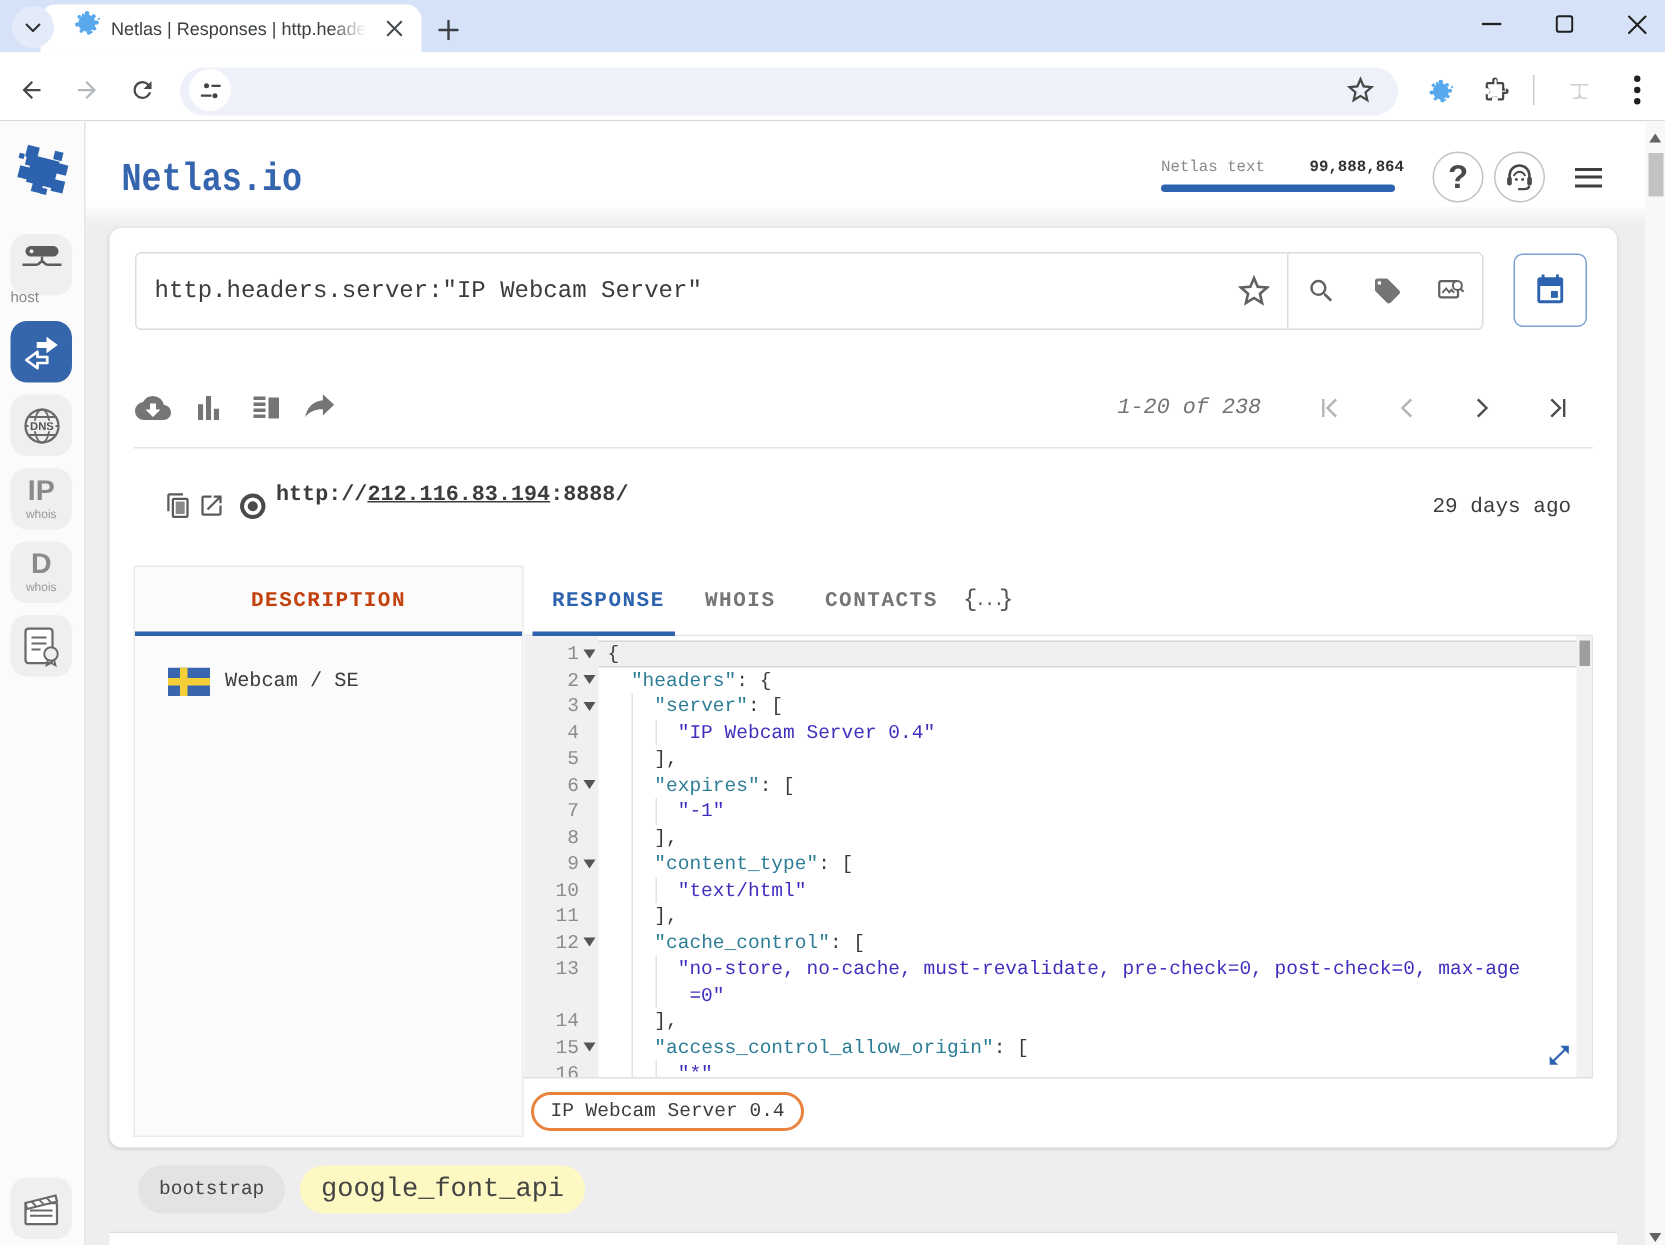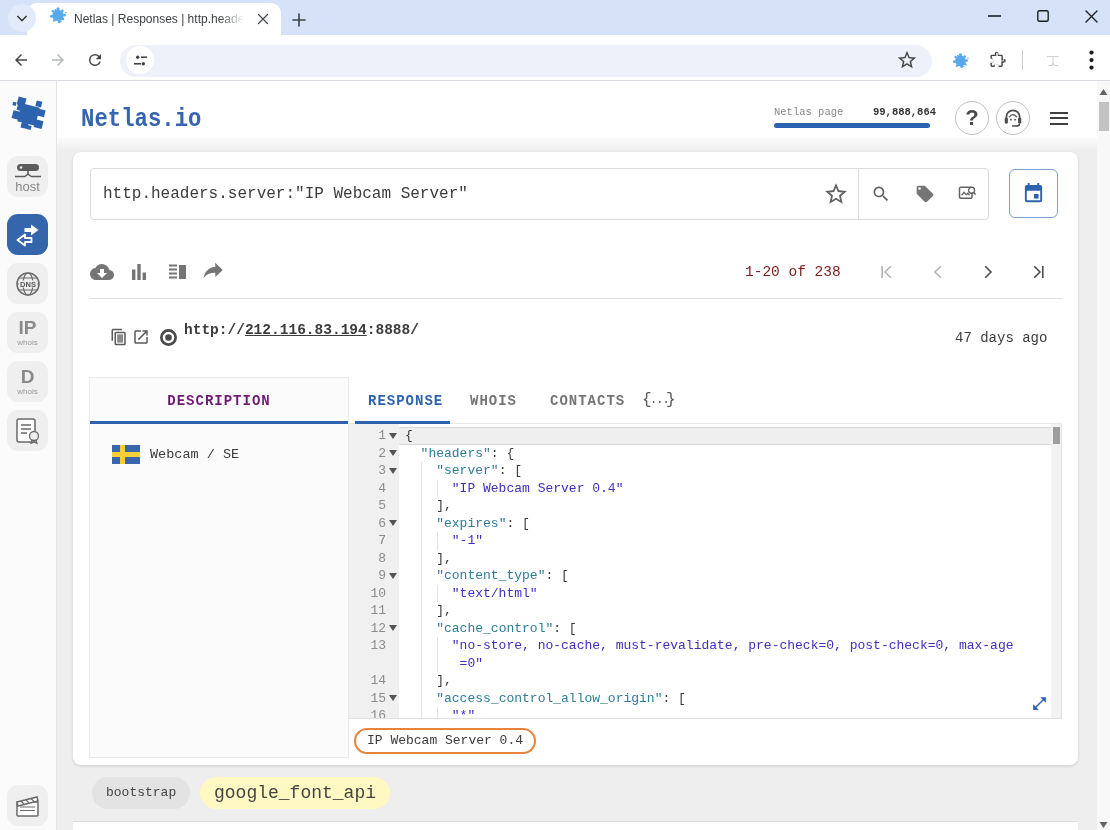--- a/index.html
+++ b/index.html
@@ -70,21 +70,21 @@
           <rect x="10.3" y="4" width="3.4" height="16" fill="#757575"></rect>
           <rect x="15.6" y="12.5" width="3.4" height="7.5" fill="#757575"></rect>
         </svg>
       <svg class="abs" style="left:92px;top:108px;" width="24" height="24" viewBox="0 0 24 24">
           <path d="M4 5.5h8M4 9.5h8M4 13.5h8M4 17.5h8" stroke="#757575" stroke-width="2.2"></path>
           <rect x="14" y="5" width="7" height="14" fill="#757575"></rect>
         </svg>
       <svg class="abs" style="left:129px;top:108px;" width="24" height="24" viewBox="0 0 24 24">
           <path d="M12.9 8.8V4.6L20.8 12l-7.9 7.4v-4.3c-5.6 0-9.6 1.8-12.4 5.6 1.1-5.6 4.5-11.2 12.4-11.9z" fill="#757575" transform="translate(1,-1.5) scale(0.95)"></path>
         </svg>
-      <div class="abs mono" style="left:672px;top:112px;font-size:14.5px;color:#7f1d1d;">1-20 of 238</div>
+      <div class="abs mono" style="left:672px;top:112px;font-size:14.5px;color:#737373;font-style:italic;">1-20 of 238</div>
       <svg class="abs" style="left:806px;top:112px;" width="16" height="16" viewBox="0 0 16 16">
           <path d="M11.8 2.2L6 8l5.8 5.8" fill="none" stroke="#b3b3b3" stroke-width="1.6"></path>
           <path d="M3.2 2v12" stroke="#b3b3b3" stroke-width="1.6"></path>
         </svg>
       <svg class="abs" style="left:857px;top:112px;" width="16" height="16" viewBox="0 0 16 16">
           <path d="M10.8 2.2L5 8l5.8 5.8" fill="none" stroke="#b3b3b3" stroke-width="1.6"></path>
         </svg>
       <svg class="abs" style="left:907px;top:112px;" width="16" height="16" viewBox="0 0 16 16">
           <path d="M5.2 2.2L11 8l-5.8 5.8" fill="none" stroke="#4d4d4d" stroke-width="1.6"></path>
         </svg>
@@ -99,33 +99,33 @@
           <rect x="9.5" y="8.5" width="8" height="11" fill="#8a8a8a"></rect>
         </svg>
       <svg class="abs" style="left:59px;top:176px;" width="18" height="18" viewBox="0 0 24 24">
           <path d="M19 19H5V5h7V3H5a2 2 0 0 0-2 2v14a2 2 0 0 0 2 2h14c1.1 0 2-.9 2-2v-7h-2v7zM14 3v2h3.59l-9.83 9.83 1.41 1.41L19 6.41V10h2V3h-7z" fill="#5a5a5a"></path>
         </svg>
       <svg class="abs" style="left:86px;top:176px;" width="19" height="19" viewBox="0 0 24 24">
           <circle cx="12" cy="12" r="9" fill="none" stroke="#4a4a4a" stroke-width="3.4"></circle>
           <circle cx="12" cy="12" r="4.2" fill="#4a4a4a"></circle>
         </svg>
       <div class="abs mono" style="left:111px;top:169px;font-size:14.5px;color:#3c3c3c;line-height:19px;font-weight:bold;">http://<span class="u">212.116.83.194</span>:8888/</div>
-      <div class="abs mono" style="left:882px;top:178px;font-size:14px;color:#3c3c3c;">47 days ago</div>
+      <div class="abs mono" style="left:882px;top:178px;font-size:14px;color:#3c3c3c;">29 days ago</div>
 
       <div class="abs" style="left:16px;top:271px;width:973px;height:1px;background:#e8e8e8;"></div>
       <div class="abs mono" style="left:295px;top:241px;font-size:14px;font-weight:bold;letter-spacing:1px;color:#2d63ae;">RESPONSE</div>
       <div class="abs" style="left:282px;top:269px;width:95px;height:3px;background:#2d63ae;"></div>
       <div class="abs mono" style="left:397px;top:241px;font-size:14px;font-weight:bold;letter-spacing:1px;color:#757575;">WHOIS</div>
       <div class="abs mono" style="left:477px;top:241px;font-size:14px;font-weight:bold;letter-spacing:1px;color:#757575;">CONTACTS</div>
       <div class="abs mono" style="left:569px;top:239px;font-size:16px;color:#555;">{</div>
         <div class="abs mono" style="left:577px;top:241px;font-size:12px;letter-spacing:-1px;color:#555;">...</div>
         <div class="abs mono" style="left:593px;top:239px;font-size:16px;color:#555;">}</div>
 
       <div class="abs" style="left:16px;top:225px;width:260px;height:381px;background:#fbfbfb;border:1px solid #ebebeb;"></div>
-      <div class="abs mono" style="left:17px;top:241px;width:258px;text-align:center;font-size:14px;font-weight:bold;letter-spacing:1px;color:#701a75;">DESCRIPTION</div>
+      <div class="abs mono" style="left:17px;top:241px;width:258px;text-align:center;font-size:14px;font-weight:bold;letter-spacing:1px;color:#c2410c;">DESCRIPTION</div>
       <div class="abs" style="left:17px;top:269px;width:258px;height:3px;background:#2d63ae;"></div>
       <svg class="abs" style="left:39px;top:293px;" width="28" height="19" viewBox="0 0 28 19">
           <rect width="28" height="19" fill="#3a66ad"></rect>
           <rect x="8" width="5" height="19" fill="#f5cf38"></rect>
           <rect y="7" width="28" height="5" fill="#f5cf38"></rect>
         </svg>
       <div class="abs mono" style="left:77px;top:295px;font-size:13.5px;color:#3c3c3c;">Webcam / SE</div>
 
       <div class="abs" style="left:276px;top:272px;width:713px;height:295px;overflow:hidden;background:#fff;border-right:1px solid #e3e3e3;border-bottom:1px solid #e0e0e0;">
         <div class="abs" style="left:0;top:0;width:50px;height:295px;background:#f0f0f0;"></div>
@@ -208,21 +208,21 @@
     <div class="abs sbtn" style="top:231px;"></div>
     <div class="abs sbtn" style="top:280px;"></div>
     <div class="abs sbtn" style="top:329px;"></div>
     <div class="abs sbtn" style="top:704px;"></div>
 
     <svg class="abs" style="left:14px;top:82px;" width="28" height="16" viewBox="0 0 28 16">
         <rect x="3" y="1" width="22" height="7" rx="3.5" fill="#5c5c5c"></rect>
         <circle cx="7" cy="4.5" r="1.3" fill="#efefef"></circle>
         <path d="M14 8v4M1 13.5h10M17 13.5h10M14 11l-3 2.5M14 11l3 2.5" stroke="#5c5c5c" stroke-width="1.6" fill="none"></path>
       </svg>
-    <div class="abs" style="left:7px;top:98px;width:41px;text-align:center;font-size:13px;color:#888;">host</div>
+    <div class="abs" style="left:7px;top:112px;width:41px;font-size:10px;color:#888;">host</div>
 
     <svg class="abs" style="left:14px;top:140px;" width="28" height="28" viewBox="0 0 28 28">
         <path d="M17 3.5L24.5 9 17 14.5V11h-6.5V7H17V3.5z" fill="#fff"></path>
         <path d="M11 13.5V17h6.5v4H11v3.5L3.5 19 11 13.5z" fill="none" stroke="#fff" stroke-width="1.8" stroke-linejoin="round"></path>
       </svg>
 
     <svg class="abs" style="left:14px;top:189px;" width="28" height="28" viewBox="0 0 28 28">
         <circle cx="14" cy="14" r="11" fill="none" stroke="#6a6a6a" stroke-width="1.5"></circle>
         <ellipse cx="14" cy="14" rx="5" ry="11" fill="none" stroke="#6a6a6a" stroke-width="1.2"></ellipse>
         <path d="M3 14h22M4.5 8h19M4.5 20h19" stroke="#6a6a6a" stroke-width="1.2"></path>
@@ -244,21 +244,21 @@
       </svg>
 
     <svg class="abs" style="left:14px;top:711px;" width="27" height="27" viewBox="0 0 27 27">
         <rect x="3" y="10" width="21" height="14" rx="1" fill="#fff" stroke="#6a6a6a" stroke-width="1.5"></rect>
         <path d="M3 10l20-5 1 4-20 5z" fill="#fff" stroke="#6a6a6a" stroke-width="1.5"></path>
         <path d="M7 9l3 3M12 7.8l3 3M17 6.5l3 3" stroke="#6a6a6a" stroke-width="1.2"></path>
         <path d="M6 15h15M6 18.5h15" stroke="#6a6a6a" stroke-width="1.2"></path>
       </svg>
 
     <div class="abs mono" style="left:81px;top:23px;font-size:22.3px;font-weight:bold;color:#3465ae;transform:scaleY(1.18);transform-origin:left top;">Netlas.io</div>
-    <div class="abs mono" style="left:774px;top:25px;font-size:10.5px;color:#8a8a8a;">Netlas page</div>
+    <div class="abs mono" style="left:774px;top:25px;font-size:10.5px;color:#8a8a8a;">Netlas text</div>
     <div class="abs mono" style="left:873px;top:25px;font-size:10.5px;font-weight:bold;color:#333;">99,888,864</div>
     <div class="abs" style="left:774px;top:42px;width:156px;height:5px;border-radius:2.5px;background:#2d63ae;"></div>
     <div class="abs" style="left:955px;top:20px;width:34px;height:34px;border-radius:17px;border:1px solid #c2c2c2;color:#4a4a4a;font-size:22px;font-weight:bold;text-align:center;line-height:32px;">?</div>
     <div class="abs" style="left:996px;top:20px;width:34px;height:34px;border-radius:17px;border:1px solid #c2c2c2;"></div>
     <svg class="abs" style="left:1002px;top:26px;" width="22" height="22" viewBox="0 0 24 24">
         <path d="M4.8 14v-3.2a7.2 7.2 0 0 1 14.4 0V14" fill="none" stroke="#4a4a4a" stroke-width="1.9"></path>
         <rect x="3" y="11.8" width="3.4" height="6.4" rx="1.6" fill="#4a4a4a"></rect>
         <rect x="17.6" y="11.8" width="3.4" height="6.4" rx="1.6" fill="#4a4a4a"></rect>
         <path d="M7.8 11.2c1.3-2.2 2.8-3 4.2-3s2.9.8 4.2 3" fill="none" stroke="#4a4a4a" stroke-width="1.4"></path>
         <circle cx="9.7" cy="13.8" r="1.05" fill="#4a4a4a"></circle>

